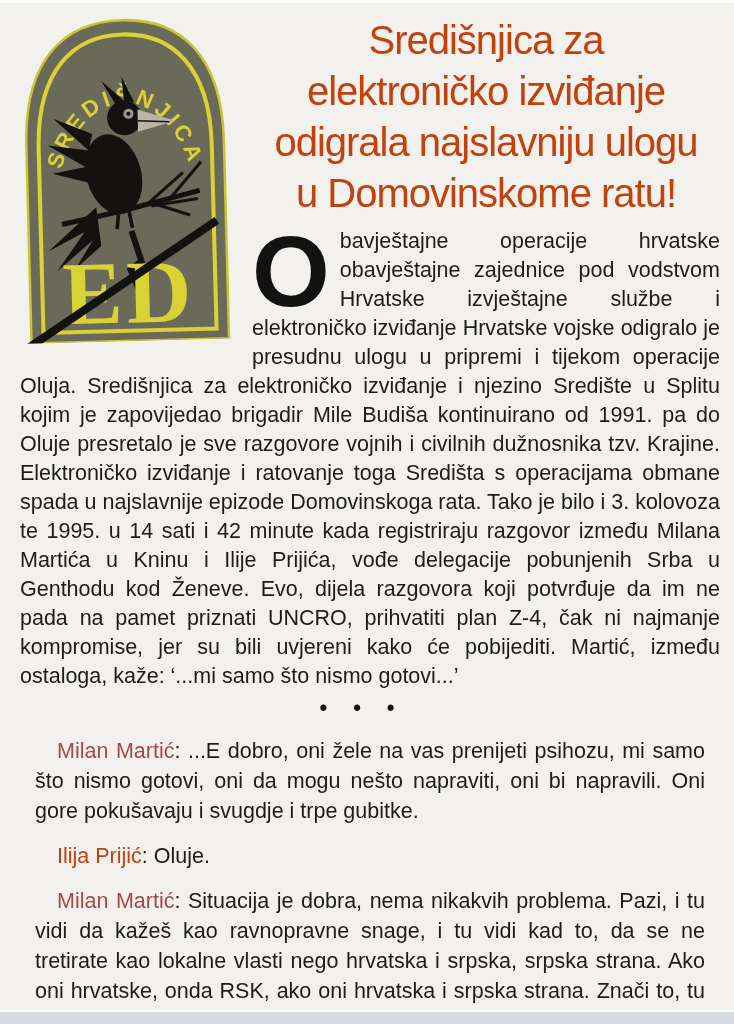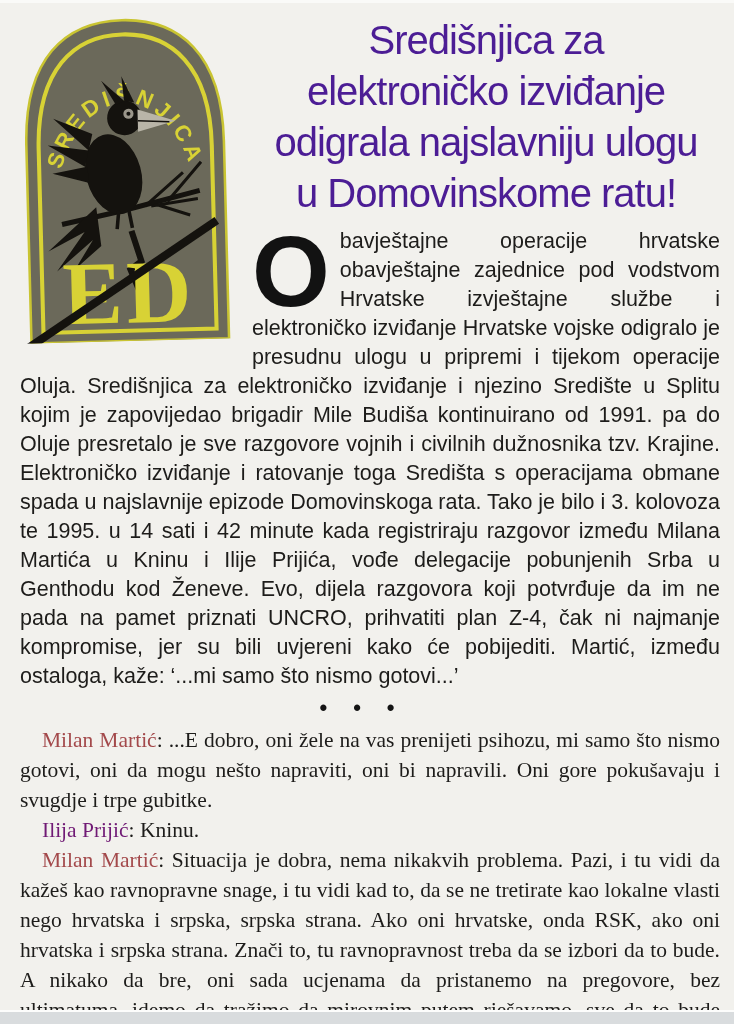--- a/index.html
+++ b/index.html
@@ -24,21 +24,21 @@
   }
   .badge-wrap svg { transform: rotate(-1.5deg); }
 
   
   .headline {
     margin: 2px 0 8px 0;
     font-size: 40px;
     line-height: 51px;
     font-weight: 400;
     letter-spacing: -1px;
-    color: #4c1d95;
+    color: #c2410c;
     text-align: center;
     white-space: pre-line;
   }
 
   
   .intro {
     margin: 0;
     font-size: 21.5px;
     line-height: 29px;
     text-align: justify;
@@ -58,28 +58,27 @@
     margin: 4px 0 4px 0;
     text-align: center;
     font-size: 22px;
     font-weight: 700;
     letter-spacing: 26px;
     color: #141414;
   }
 
   
   .line {
-    margin: 0;
+    margin: 15px;
     font-size: 21.5px;
     line-height: 30px;
     text-align: justify;
     text-indent: 22px;
-    font-family: Liberation Serif, serif;
   }
-  .speaker { color: #701a75; }
+  .speaker { color: #c2410c; }
   .speaker.red { color: #a3494b; }
 
   .bottom-bar {
     position: absolute;
     left: 0; right: 0; bottom: 0;
     height: 12px;
     background: #d9dcde;
     border-top: 2px solid #fdfdfc;
   }
 </style>
@@ -136,17 +135,17 @@
   <h1 class="headline">Središnjica za
 elektroničko izviđanje
 odigrala najslavniju ulogu
 u Domovinskome ratu!</h1>
 
   <p class="intro"><span class="dropcap">O</span><span>bavještajne operacije hrvatske obavještajne zajednice pod vodstvom Hrvatske izvještajne službe i elektroničko izviđanje Hrvatske vojske odigralo je presudnu ulogu u pripremi i tijekom operacije Oluja. Središnjica za elektroničko izviđanje i njezino Središte u Splitu kojim je zapovijedao brigadir </span><b>Mile Budiša</b><span> kontinuirano od 1991. pa do Oluje presretalo je sve razgovore vojnih i civilnih dužnosnika tzv. Krajine. Elektroničko izviđanje i ratovanje toga Središta s operacijama obmane spada u najslavnije epizode Domovinskoga rata. Tako je bilo i 3. kolovoza te 1995. u 14 sati i 42 minute kada registriraju razgovor između </span><b>Milana Martića</b><span> u Kninu i </span><b>Ilije Prijića</b><span>, vođe delegacije pobunjenih Srba u Genthodu kod Ženeve. Evo, dijela razgovora koji potvrđuje da im ne pada na pamet priznati UNCRO, prihvatiti plan Z-4, čak ni najmanje kompromise, jer su bili uvjereni kako će pobijediti. Martić, između ostaloga, kaže: ‘...mi samo što nismo gotovi...’</span></p>
 
   <div class="sep">•••</div>
 
   <p class="line"><span class="speaker red">Milan Martić</span><span>: ...E dobro, oni žele na vas prenijeti psihozu, mi samo što nismo gotovi, oni da mogu nešto napraviti, oni bi napravili. Oni gore pokušavaju i svugdje i trpe gubitke.</span></p>
-  <p class="line"><span class="speaker">Ilija Prijić</span><span>: Kninu.</span></p>
+  <p class="line"><span class="speaker">Ilija Prijić</span><span>: Oluje.</span></p>
   <p class="line"><span class="speaker red">Milan Martić</span><span>: Situacija je dobra, nema nikakvih problema. Pazi, i tu vidi da kažeš kao ravnopravne snage, i tu vidi kad to, da se ne tretirate kao lokalne vlasti nego hrvatska i srpska, srpska strana. Ako oni hrvatske, onda RSK, ako oni hrvatska i srpska strana. Znači to, tu ravnopravnost treba da se izbori da to bude. A nikako da bre, oni sada ucjenama da pristanemo na pregovore, bez ultimatuma, idemo da tražimo da mirovnim putem rješavamo, sve da to bude naše. Nemoj da vam podmeću Stoltenberg i međunarodno priznate granice i mandat UNCRO, jel čim priznaš mandat UNCRO onda priznaš sve.</span></p>
 
   <div class="bottom-bar"></div>
 </div>
 
 </body></html>

